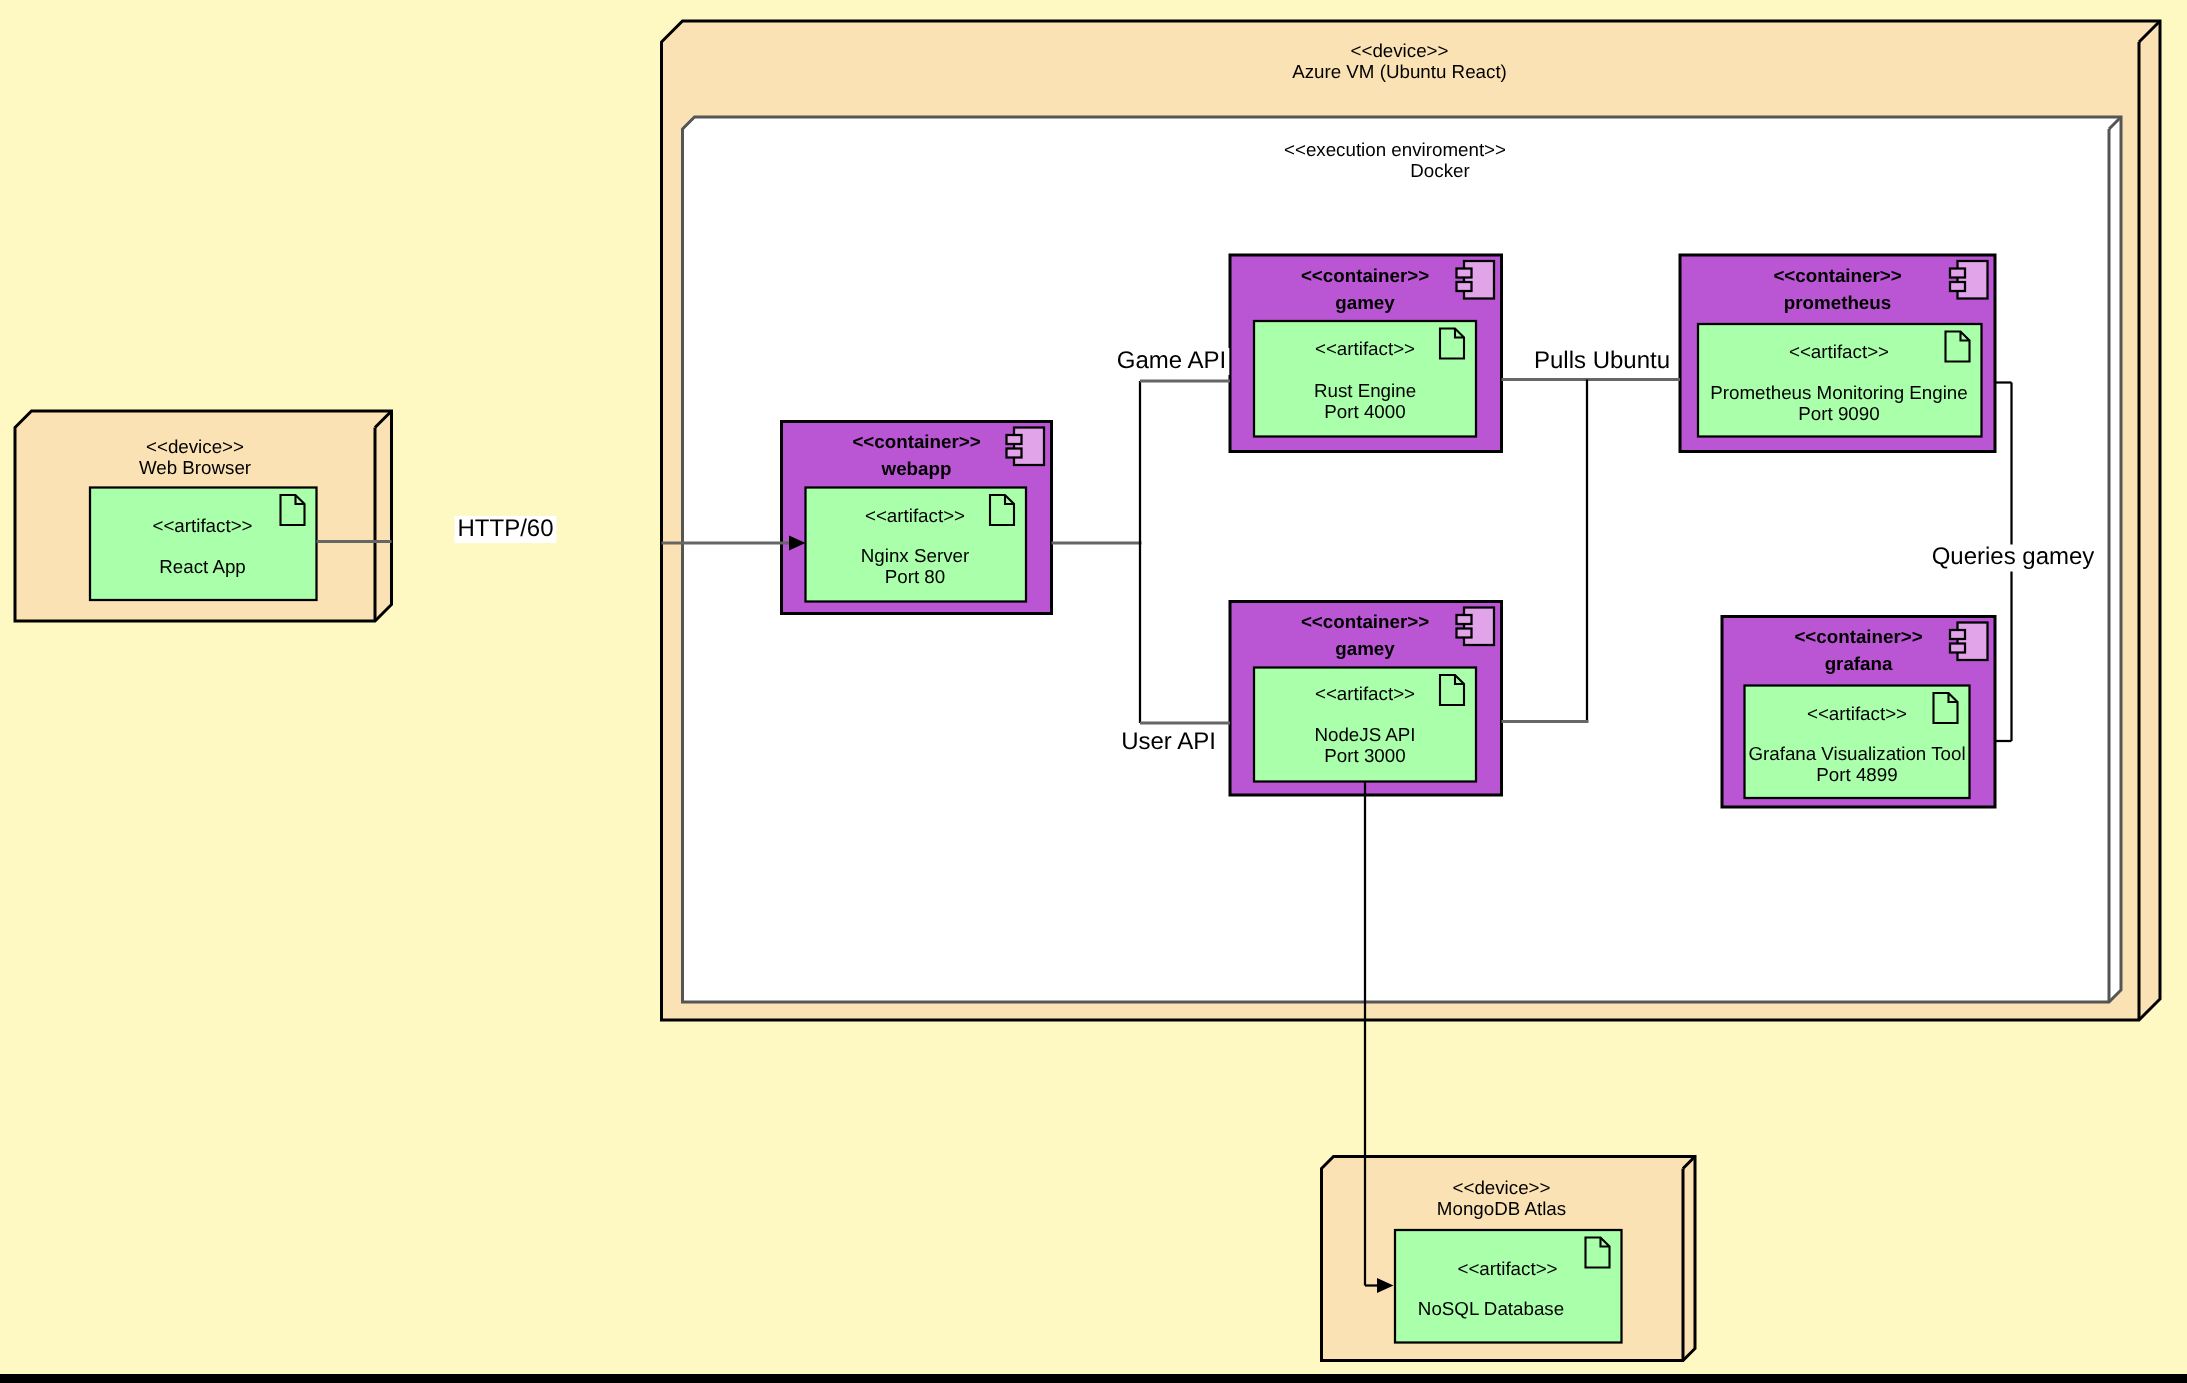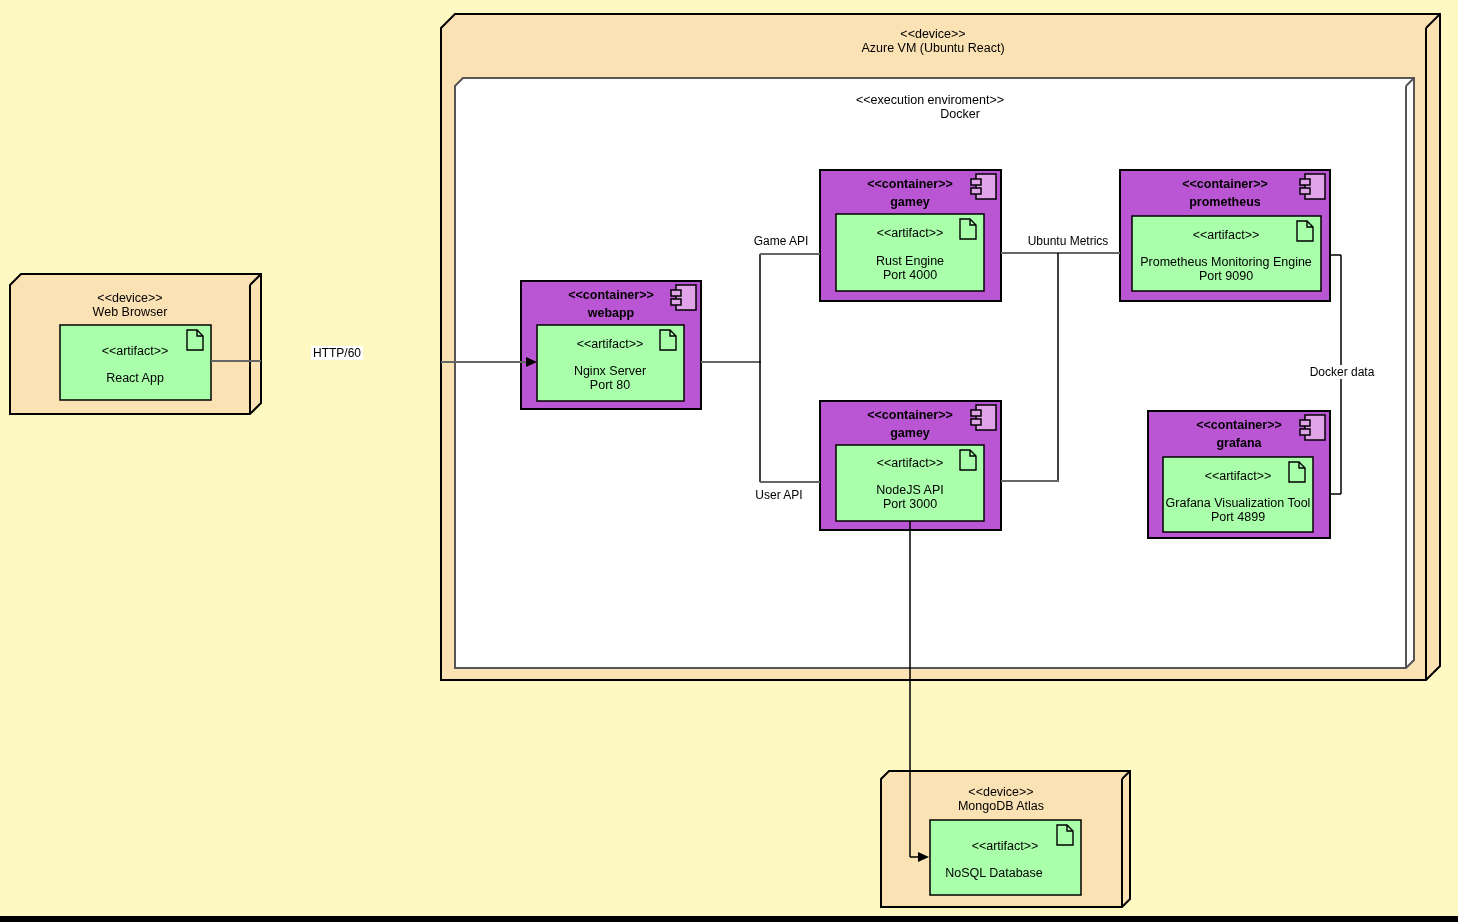--- a/index.html
+++ b/index.html
@@ -2,21 +2,21 @@
 <html><head>
 <meta charset="utf-8">
 <style>
   html,body{margin:0;padding:0;background:#000;}
   .stage{position:relative;width:1458px;height:916px;background:#fef9c3;overflow:hidden;
          font-family:Liberation Sans, sans-serif;}
   .stage svg{position:absolute;left:0;top:0;}
   .lbl{position:absolute;transform:translate(-50%,-50%);white-space:nowrap;
        font-size:12.5px;color:#000;line-height:1;}
   .b{font-weight:bold;}
-  .edge-lbl{background:#fff;padding:1px 2px;font-size:12px;}
+  .edge-lbl{background:#fff;padding:1px 2px;font-size:16px;}
 </style>
 </head>
 <body>
 
 <div class="stage">
 
 <svg width="1458" height="922" viewBox="0 0 1458 922">
 
   <g>
     <polygon points="441,28 455,14 1440,14 1440,666 1426,680 441,680" fill="#FBE2B4" stroke="#000" stroke-width="2"></polygon>
@@ -175,16 +175,16 @@
   <div class="lbl" style="left:1238px;top:517px">Port 4899</div>
 
   <div class="lbl" style="left:1001px;top:792px">&lt;&lt;device&gt;&gt;</div>
   <div class="lbl" style="left:1001px;top:806px">MongoDB Atlas</div>
   <div class="lbl" style="left:1005px;top:846px">&lt;&lt;artifact&gt;&gt;</div>
   <div class="lbl" style="left:994px;top:873px">NoSQL Database</div>
 
   <div class="lbl edge-lbl" style="left:337px;top:353px">HTTP/60</div>
   <div class="lbl edge-lbl" style="left:781px;top:241px">Game API</div>
   <div class="lbl edge-lbl" style="left:779px;top:495px">User API</div>
-  <div class="lbl edge-lbl" style="left:1068px;top:241px">Ubuntu Metrics</div>
-  <div class="lbl edge-lbl" style="left:1342px;top:372px">Docker data</div>
+  <div class="lbl edge-lbl" style="left:1068px;top:241px">Pulls Ubuntu</div>
+  <div class="lbl edge-lbl" style="left:1342px;top:372px">Queries gamey</div>
 
 </div>
 
 </body></html>

